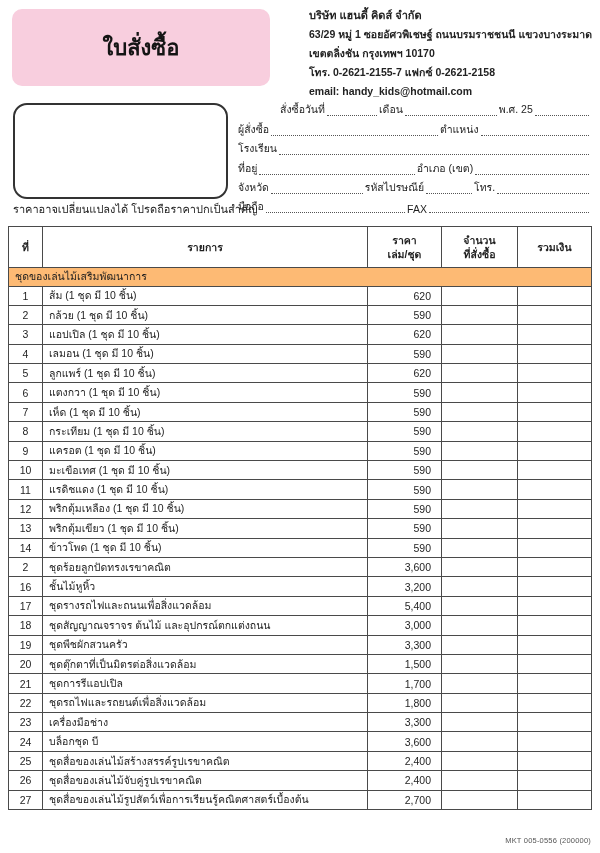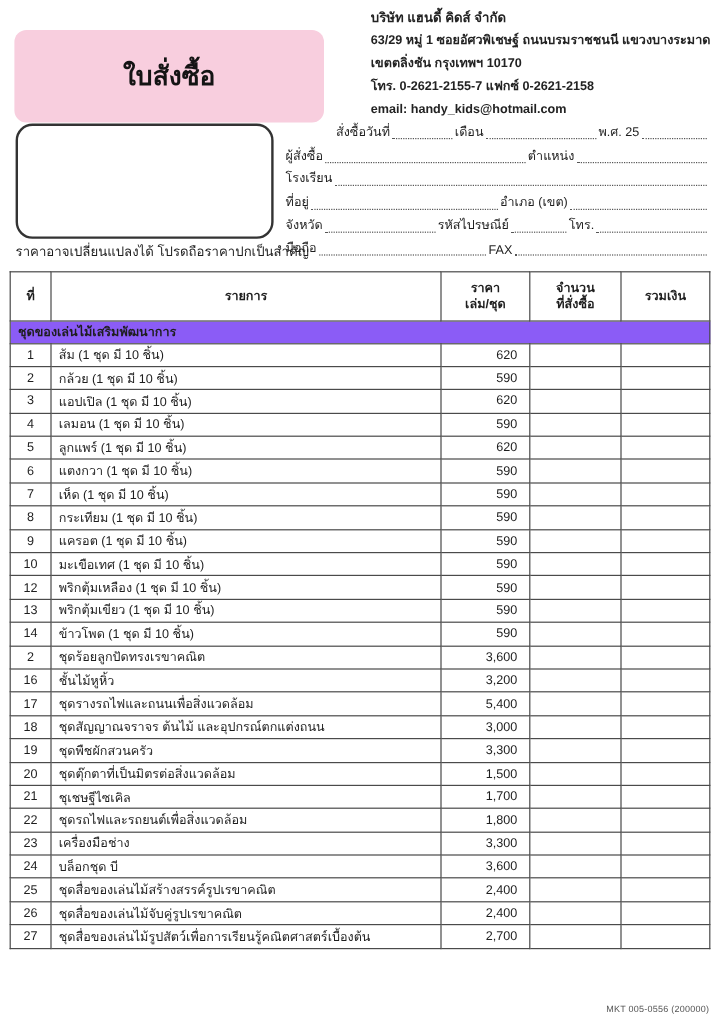--- a/index.html
+++ b/index.html
@@ -2,21 +2,21 @@
 <html><head>
 <meta charset="utf-8">
 <style>
   html,body{margin:0;padding:0;background:#ffffff;}
   .page{position:relative;width:600px;height:853px;background:#fff;
         font-family:"Liberation Sans",sans-serif;color:#222;overflow:hidden;}
 
   
   .title-box{position:absolute;left:12px;top:9px;width:258px;height:77px;
              background:#f8cede;border-radius:10px;display:flex;flex-direction:column;
-             justify-content:center;align-items:center;margin-top:16px;}
+             justify-content:center;align-items:center;}
   .title-box .t1{font-size:22px;font-weight:800;color:#141414;line-height:1.45;}
   .title-box .t2{font-size:21px;font-weight:800;color:#141414;line-height:1.2;}
 
   
   .company{position:absolute;top:6px;right:8px;text-align:left;
            font-size:10.5px;line-height:19px;color:#222;font-weight:600;}
   .company .c-name{font-size:11px;font-weight:700;}
 
   
   .stamp-box{position:absolute;left:13px;top:103px;width:211px;height:92px;
@@ -30,21 +30,21 @@
   .dotline{border-bottom:1.5px dotted #555;margin:0 2px 3px 2px;min-width:8px;}
 
   
   .order-table{position:absolute;left:8px;top:226px;width:584px;
                border-collapse:collapse;table-layout:fixed;}
   .order-table th,.order-table td{border:1px solid #4a4a4a;}
   .order-table th{font-size:10.5px;font-weight:600;text-align:center;vertical-align:middle;
                   height:40px;white-space:pre-line;line-height:14px;color:#1e1e1e;
                   background:#fff;padding:0;}
   .order-table td{font-size:10.5px;color:#1e1e1e;height:18.4px;padding:0;vertical-align:middle;}
-  td.section{background:#8b5cf6;font-weight:700;padding-left:6px;height:17.5px;margin-top:44px;}
+  td.section{background:#fdba74;font-weight:400;padding-left:6px;height:17.5px;margin-top:44px;}
   td.c-center{text-align:center;}
   td.c-name2{padding-left:6px;margin-left:45px;}
   td.c-price{text-align:right;padding-right:10px;margin-top:24px;}
   td.c-fill{background:#fff;}
 
   .doc-footer{position:absolute;right:9px;top:836px;font-size:7.5px;color:#555;
               letter-spacing:.2px;}
 </style>
 </head>
 <body>
@@ -194,20 +194,27 @@
           <td class="c-fill"></td>
         </tr>
         <tr>
           <td class="c-center">10</td>
           <td class="c-name2">มะเขือเทศ (1 ชุด มี 10 ชิ้น)</td>
           <td class="c-price">590</td>
           <td class="c-fill"></td>
           <td class="c-fill"></td>
         </tr>
         <tr>
+          <td class="c-center">11</td>
+          <td class="c-name2">แรดิชแดง (1 ชุด มี 10 ชิ้น)</td>
+          <td class="c-price">590</td>
+          <td class="c-fill"></td>
+          <td class="c-fill"></td>
+        </tr>
+        <tr>
           <td class="c-center">12</td>
           <td class="c-name2">พริกตุ้มเหลือง (1 ชุด มี 10 ชิ้น)</td>
           <td class="c-price">590</td>
           <td class="c-fill"></td>
           <td class="c-fill"></td>
         </tr>
         <tr>
           <td class="c-center">13</td>
           <td class="c-name2">พริกตุ้มเขียว (1 ชุด มี 10 ชิ้น)</td>
           <td class="c-price">590</td>
@@ -258,21 +265,21 @@
         </tr>
         <tr>
           <td class="c-center">20</td>
           <td class="c-name2">ชุดตุ๊กตาที่เป็นมิตรต่อสิ่งแวดล้อม</td>
           <td class="c-price">1,500</td>
           <td class="c-fill"></td>
           <td class="c-fill"></td>
         </tr>
         <tr>
           <td class="c-center">21</td>
-          <td class="c-name2">ชุเชษฐีไซเคิล</td>
+          <td class="c-name2">ชุดการรีแอปเปิล</td>
           <td class="c-price">1,700</td>
           <td class="c-fill"></td>
           <td class="c-fill"></td>
         </tr>
         <tr>
           <td class="c-center">22</td>
           <td class="c-name2">ชุดรถไฟและรถยนต์เพื่อสิ่งแวดล้อม</td>
           <td class="c-price">1,800</td>
           <td class="c-fill"></td>
           <td class="c-fill"></td>

